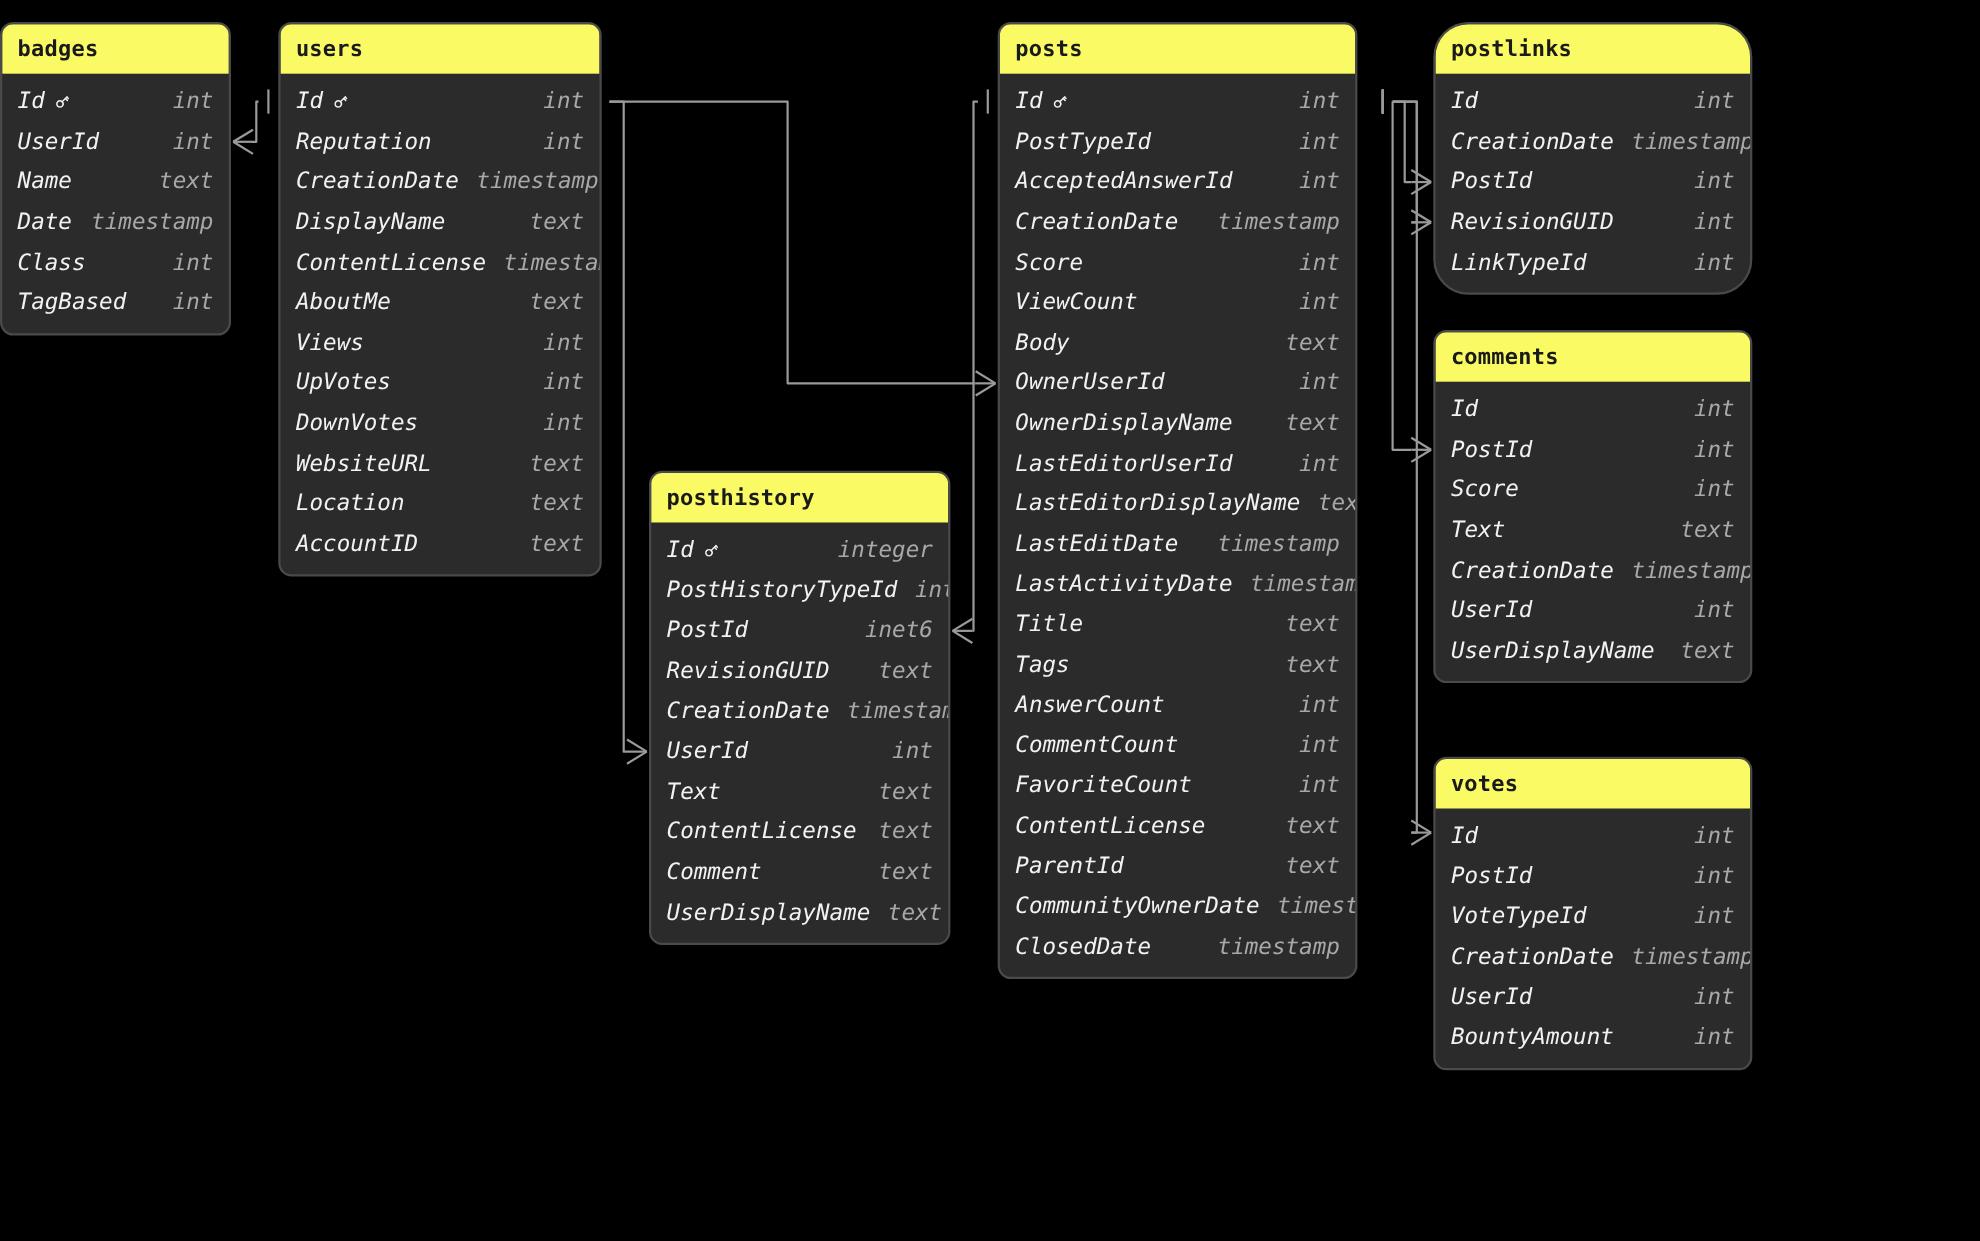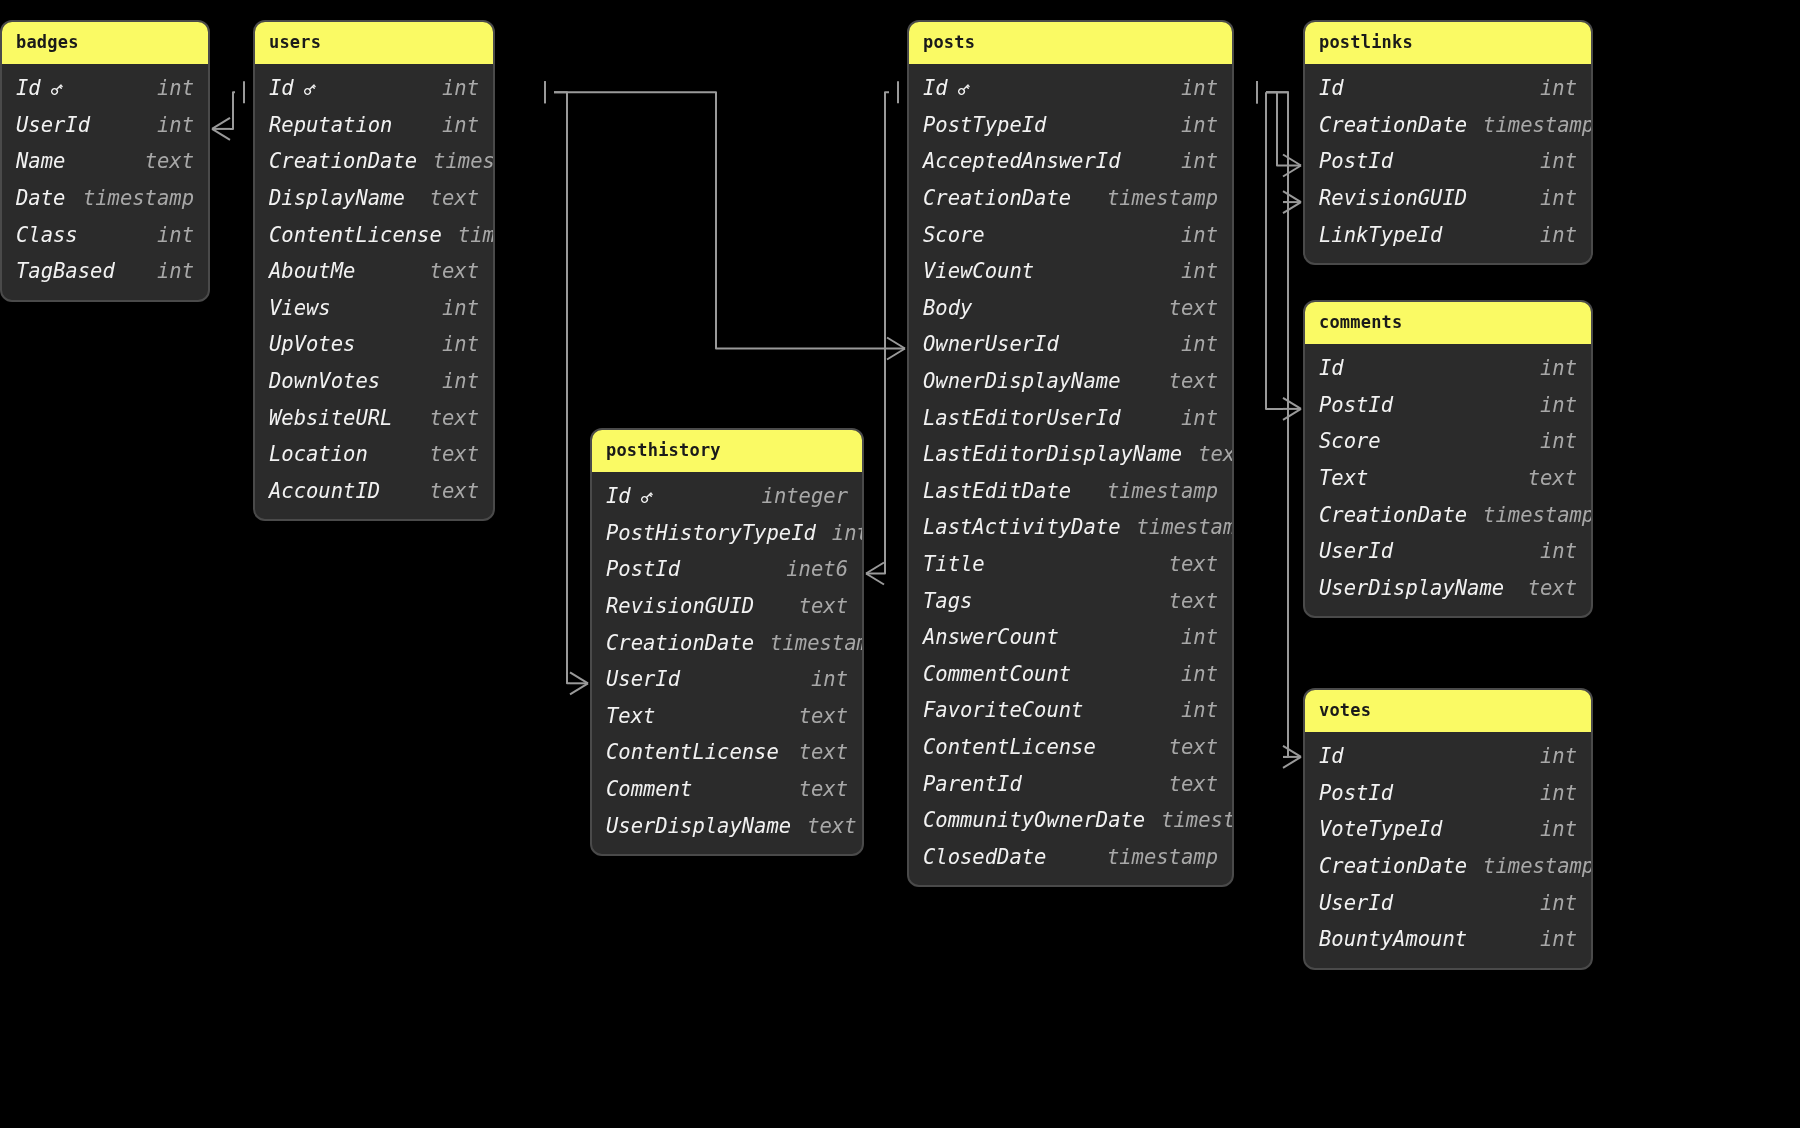--- a/index.html
+++ b/index.html
@@ -2,21 +2,21 @@
 <html><head>
 <meta charset="utf-8">
 <style>
   html,body{margin:0;padding:0;background:#000;}
   body{width:1800px;height:1128px;position:relative;overflow:hidden;
        font-family:"DejaVu Sans Mono","Liberation Mono",monospace;}
   #canvas{position:absolute;left:0;top:0;width:1800px;height:1128px;}
   .edges{position:absolute;left:0;top:0;width:1800px;height:1128px;pointer-events:none;z-index:1;}
   .table{position:absolute;z-index:2;background:#2b2b2b;border:2px solid #4a4a4a;
          border-radius:12px;box-sizing:border-box;overflow:hidden;}
-  .thead{background:#fafa64;color:#1a1a1a;font-weight:bold;font-size:17px;
+  .thead{background:#fafa64;color:#1a1a1a;font-weight:bold;font-size:20px;
          padding:12px 14px 13px 14px;line-height:1;letter-spacing:0.2px;}
   .tbody{padding:6px 0 10px 0;font-style:italic;}
   .row{display:flex;align-items:center;justify-content:space-between;
        height:36.6px;padding:0 14px;box-sizing:border-box;white-space:nowrap;}
   .cname{color:#f2f2f2;font-size:20.5px;display:flex;align-items:center;gap:7px;}
   .ctype{color:#a8a8a8;font-size:20.5px;padding-left:16px;}
   .keyicon{display:inline-block;width:17px;height:17px;position:relative;top:1px;}
 </style>
 </head>
 <body>
@@ -121,21 +121,21 @@
             <span class="ctype">int</span>
           </div>
           <div class="row">
             <span class="cname">
               <span>TagBased</span>
             </span>
             <span class="ctype">int</span>
           </div>
         </div>
       </div>
-      <div class="table" style="left: 253px; top: 20px; width: 242px;">
+      <div class="table" style="left: 253px; top: 20px; width: 294px;">
         <div class="thead">users</div>
         <div class="tbody">
           <div class="row">
             <span class="cname">
               <span>Id</span>
               <svg class="keyicon" viewBox="0 0 24 24">
                 <g transform="rotate(-45 12 12)">
                   <circle cx="8" cy="12" r="4" fill="none" stroke="#f2f2f2" stroke-width="1.9"></circle>
                   <path d="M12 12 H21 M18 12 V15.5 M20.6 12 V14.6" fill="none" stroke="#f2f2f2" stroke-width="1.9" stroke-linecap="round"></path>
                 </g>
@@ -418,21 +418,21 @@
             <span class="ctype">timestamp</span>
           </div>
           <div class="row">
             <span class="cname">
               <span>ClosedDate</span>
             </span>
             <span class="ctype">timestamp</span>
           </div>
         </div>
       </div>
-      <div class="table" style="left: 1303px; top: 20px; width: 290px;">
+      <div class="table" style="left: 1303px; top: 20px; width: 290px; border-radius: 32px;">
         <div class="thead">postlinks</div>
         <div class="tbody">
           <div class="row">
             <span class="cname">
               <span>Id</span>
             </span>
             <span class="ctype">int</span>
           </div>
           <div class="row">
             <span class="cname">

